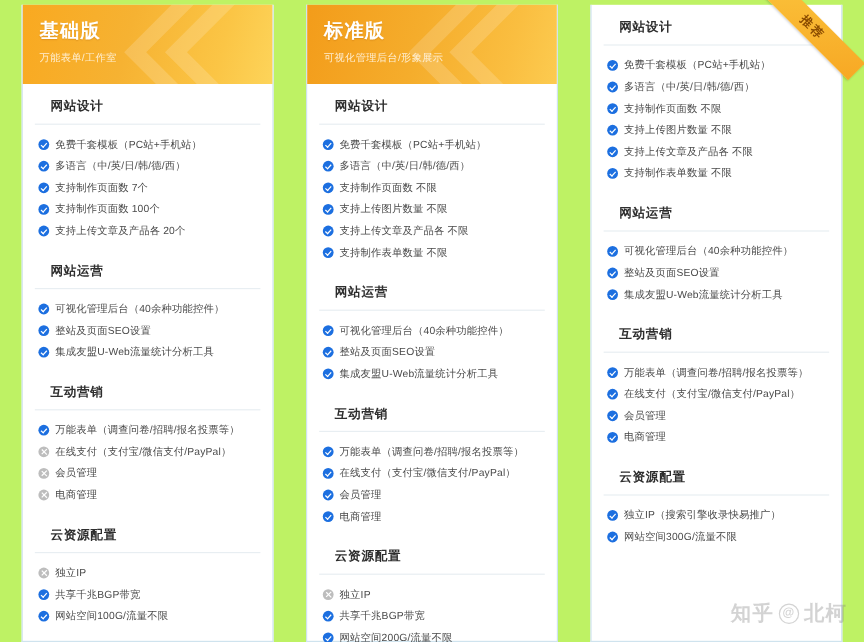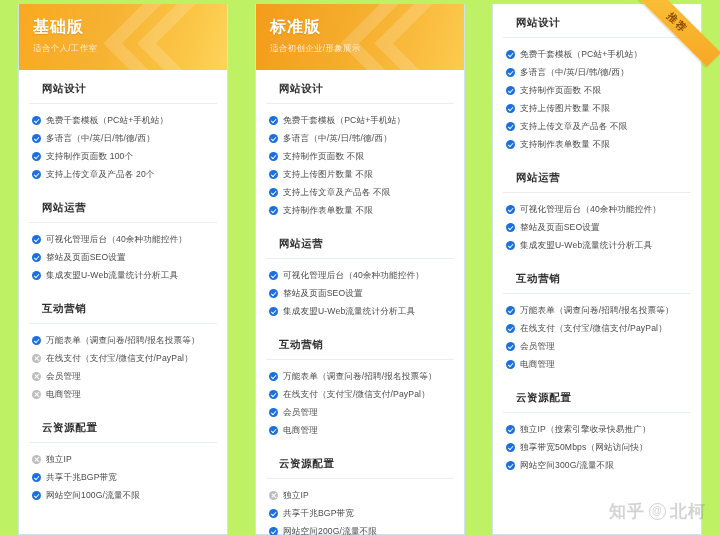--- a/index.html
+++ b/index.html
@@ -170,34 +170,38 @@
 
 <div class="board">
 
   <div class="card">
     <div class="card-head gold">
       <div class="chev">
         <span class="a"></span>
           <span class="b"></span>
       </div>
       <div class="card-title">基础版</div>
-      <div class="card-sub">适合个人/工作室</div>
+      <div class="card-sub">万能表单/工作室</div>
     </div>
     <div class="card-body">
 
       <div class="sec">
         <div class="sec-title">网站设计</div>
         <ul class="sec-list">
           <li>
               <span class="ic yes"></span>
               <span class="li-text">免费千套模板（PC站+手机站）</span>
             </li>
           <li>
               <span class="ic yes"></span>
               <span class="li-text">多语言（中/英/日/韩/德/西）</span>
+            </li>
+          <li>
+              <span class="ic yes"></span>
+              <span class="li-text">支持制作页面数  7个</span>
             </li>
           <li>
               <span class="ic yes"></span>
               <span class="li-text">支持制作页面数  100个</span>
             </li>
           <li>
               <span class="ic yes"></span>
               <span class="li-text">支持上传文章及产品各  20个</span>
             </li>
         </ul>
@@ -265,21 +269,21 @@
     </div>
   </div>
 
   <div class="card">
     <div class="card-head gold2">
       <div class="chev">
         <span class="a"></span>
           <span class="b"></span>
       </div>
       <div class="card-title">标准版</div>
-      <div class="card-sub">适合初创企业/形象展示</div>
+      <div class="card-sub">可视化管理后台/形象展示</div>
     </div>
     <div class="card-body">
 
       <div class="sec">
         <div class="sec-title">网站设计</div>
         <ul class="sec-list">
           <li>
               <span class="ic yes"></span>
               <span class="li-text">免费千套模板（PC站+手机站）</span>
             </li>
@@ -441,24 +445,20 @@
             </li>
         </ul>
       </div>
 
       <div class="sec">
         <div class="sec-title">云资源配置</div>
         <ul class="sec-list">
           <li>
               <span class="ic yes"></span>
               <span class="li-text">独立IP（搜索引擎收录快易推广）</span>
-            </li>
-          <li>
-              <span class="ic yes"></span>
-              <span class="li-text">独享带宽50Mbps（网站访问快）</span>
             </li>
           <li>
               <span class="ic yes"></span>
               <span class="li-text">网站空间300G/流量不限</span>
             </li>
 
         </ul>
       </div>
 
     </div>

